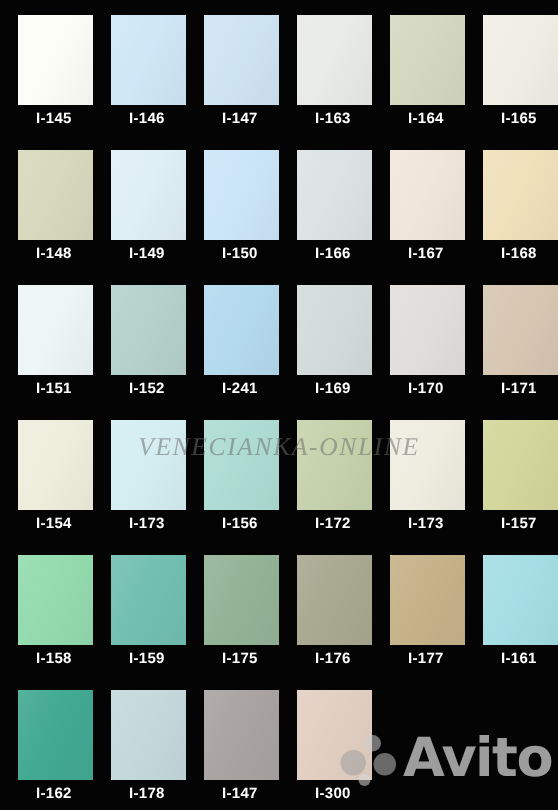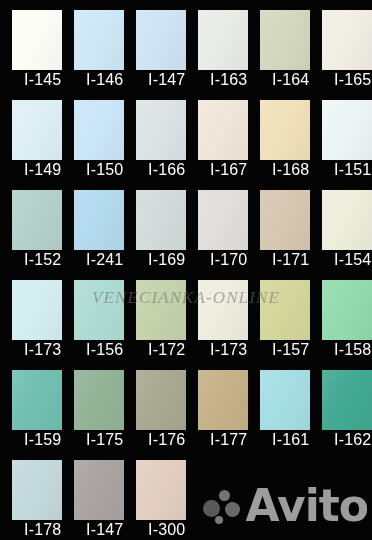--- a/index.html
+++ b/index.html
@@ -56,22 +56,22 @@
     inset: 0;
     background: linear-gradient(115deg, rgba(255,255,255,0.10) 0%, rgba(255,255,255,0.0) 45%, rgba(0,0,0,0.045) 100%);
     pointer-events: none;
   }
 
   .chip-label {
     position: absolute;
     left: 12px;
     top: 74px;
     color: #ffffff;
-    font-size: 16px;
-    font-weight: normal;
+    font-size: 10px;
+    font-weight: bold;
     letter-spacing: 0.2px;
     line-height: 12px;
     white-space: nowrap;
     font-family: "Liberation Sans", sans-serif;
     padding-left: 12px;
   }
 
   
   #brand-watermark {
     position: absolute;
@@ -109,21 +109,21 @@
     border-radius: 50%;
     background: #c9c9c9;
     display: block;
   }
   #avito-watermark .avito-dots i.d1 { width: 17px; height: 17px; left: 0px;  top: 14px; background:#9f9f9f; }
   #avito-watermark .avito-dots i.d2 { width: 11px; height: 11px; left: 16px; top: 4px;  background:#cfcfcf; }
   #avito-watermark .avito-dots i.d3 { width: 15px; height: 15px; left: 22px; top: 16px; background:#bdbdbd; }
   #avito-watermark .avito-dots i.d4 { width: 8px;  height: 8px;  left: 12px; top: 30px; background:#dadada; }
   #avito-watermark .avito-word {
     font-family: "DejaVu Sans", sans-serif;
-    font-size: 44px;
+    font-size: 36px;
     font-weight: bold;
     color: rgba(216, 216, 216, 0.72);
     letter-spacing: -1px;
     line-height: 36px;
   }
 </style>
 </head>
 <body>
 
 <div id="palette-sheet">
@@ -145,20 +145,24 @@
         <div class="chip" style="background-color: rgb(233, 235, 231);"></div>
         <div class="chip-label">I-163</div>
       </div>
       <div class="cell">
         <div class="chip" style="background-color: rgb(213, 216, 192);"></div>
         <div class="chip-label">I-164</div>
       </div>
       <div class="cell">
         <div class="chip" style="background-color: rgb(241, 238, 230);"></div>
         <div class="chip-label">I-165</div>
+      </div>
+      <div class="cell">
+        <div class="chip" style="background-color: rgb(215, 217, 189);"></div>
+        <div class="chip-label">I-148</div>
       </div>
       <div class="cell">
         <div class="chip" style="background-color: rgb(223, 239, 246);"></div>
         <div class="chip-label">I-149</div>
       </div>
       <div class="cell">
         <div class="chip" style="background-color: rgb(203, 230, 248);"></div>
         <div class="chip-label">I-150</div>
       </div>
       <div class="cell">

